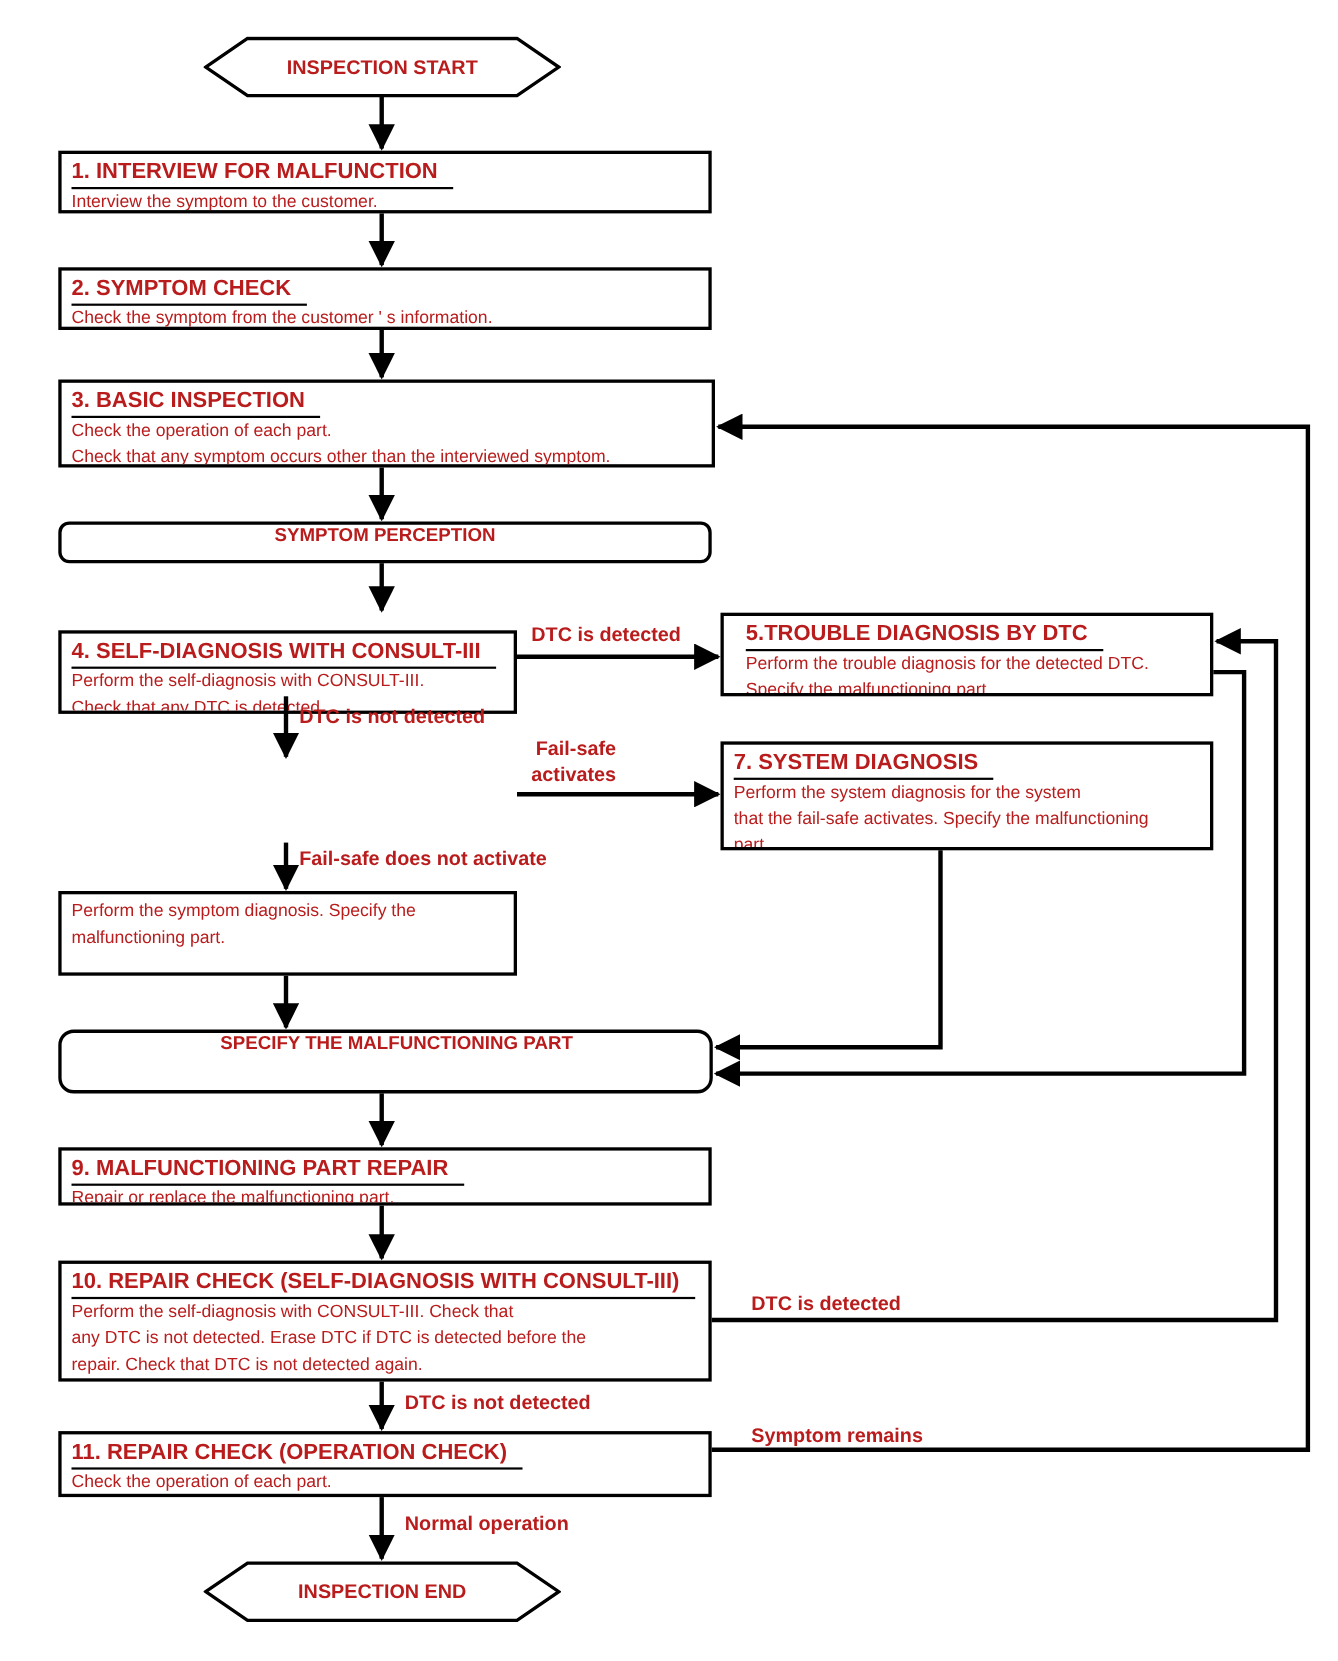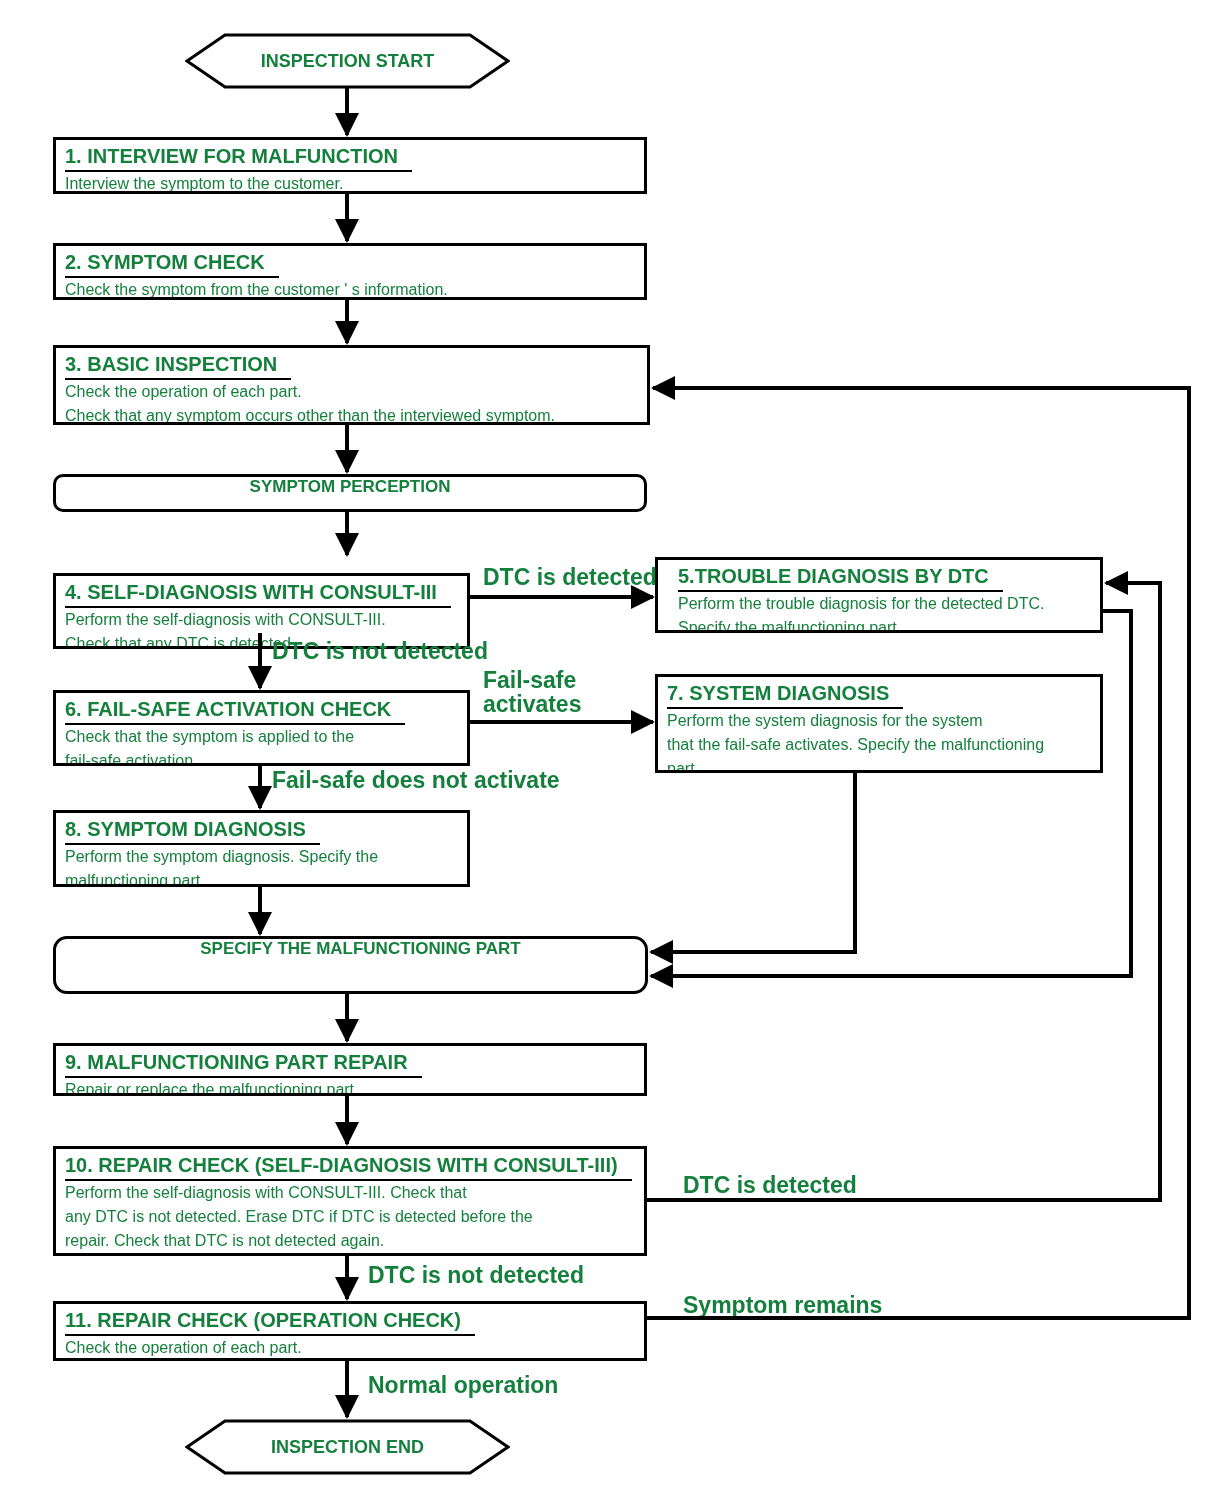--- a/index.html
+++ b/index.html
@@ -1,18 +1,18 @@
 <!DOCTYPE html>
 <html><head>
 <meta charset="utf-8">
 <style>
   html, body { margin:0; padding:0; background:#ffffff; }
   #stage {
     position:relative; width:968px; height:1510px; background:#ffffff;
-    font-family:"Liberation Sans","DejaVu Sans",sans-serif; color:#15803d;
+    font-family:"Liberation Sans","DejaVu Sans",sans-serif; color:#b91c1c;
   }
   .box {
     position:absolute; box-sizing:border-box; border:3px solid #000;
     background:#fff; padding:4px 9px; overflow:hidden;
   }
   .box-title { font-size:20px; font-weight:bold; line-height:25px; white-space:nowrap; }
   .box-title .u {
     display:inline-block; border-bottom:2px solid #000;
     padding-bottom:1px; padding-right:14px;
   }
@@ -23,22 +23,22 @@
     font-size:17px; font-weight:bold; white-space:nowrap;
   }
   .hex { position:absolute; }
   .hex svg { position:absolute; left:0; top:0; }
   .hex-label {
     position:absolute; left:0; top:0; right:0; bottom:0;
     display:flex; align-items:center; justify-content:center;
     font-size:18px; font-weight:bold; white-space:nowrap;
   }
   .edge-label {
-    position:absolute; font-size:23px; font-weight:bold;
-    line-height:24px; white-space:pre-line;
+    position:absolute; font-size:18px; font-weight:bold;
+    line-height:24px; white-space:pre-line;text-align:right;
   }
   #connectors { position:absolute; left:0; top:0; pointer-events:none; }
 </style>
 </head>
 <body>
 
 <div id="stage">
 
   <div class="hex" style="left:185px; top:33px; width:325px; height:56px;">
     <svg width="325" height="56" viewBox="0 0 325 56">
@@ -72,35 +72,29 @@
     <div class="box-line">Perform the self-diagnosis with CONSULT-III.</div>
     <div class="box-line">Check that any DTC is detected.</div>
   </div>
 
   <div class="box" style="left:655px; top:557px; width:448px; height:76px;padding-left:20px;">
     <div class="box-title"><span class="u">5.TROUBLE DIAGNOSIS BY DTC</span></div>
     <div class="box-line">Perform the trouble diagnosis for the detected DTC.</div>
     <div class="box-line">Specify the malfunctioning part.</div>
   </div>
 
-  <div class="box" style="left:53px; top:690px; width:417px; height:76px;">
-    <div class="box-title"><span class="u">6. FAIL-SAFE ACTIVATION CHECK</span></div>
-    <div class="box-line">Check that the symptom is applied to the</div>
-    <div class="box-line">fail-safe activation.</div>
-  </div>
 
   <div class="box" style="left:655px; top:674px; width:448px; height:99px;">
     <div class="box-title"><span class="u">7. SYSTEM DIAGNOSIS</span></div>
     <div class="box-line">Perform the system diagnosis for the system</div>
     <div class="box-line">that the fail-safe activates. Specify the malfunctioning</div>
     <div class="box-line">part.</div>
   </div>
 
   <div class="box" style="left:53px; top:810px; width:417px; height:77px;">
-    <div class="box-title"><span class="u">8. SYMPTOM DIAGNOSIS</span></div>
     <div class="box-line">Perform the symptom diagnosis. Specify the</div>
     <div class="box-line">malfunctioning part.</div>
   </div>
 
   <div class="rounded" style="left:53px; top:936px; width:595px; height:58px; border-radius:14px;padding-left:20px;">
     <span>SPECIFY THE MALFUNCTIONING PART</span>
   </div>
 
   <div class="box" style="left:53px; top:1043px; width:594px; height:53px;">
     <div class="box-title"><span class="u">9. MALFUNCTIONING PART REPAIR</span></div>

